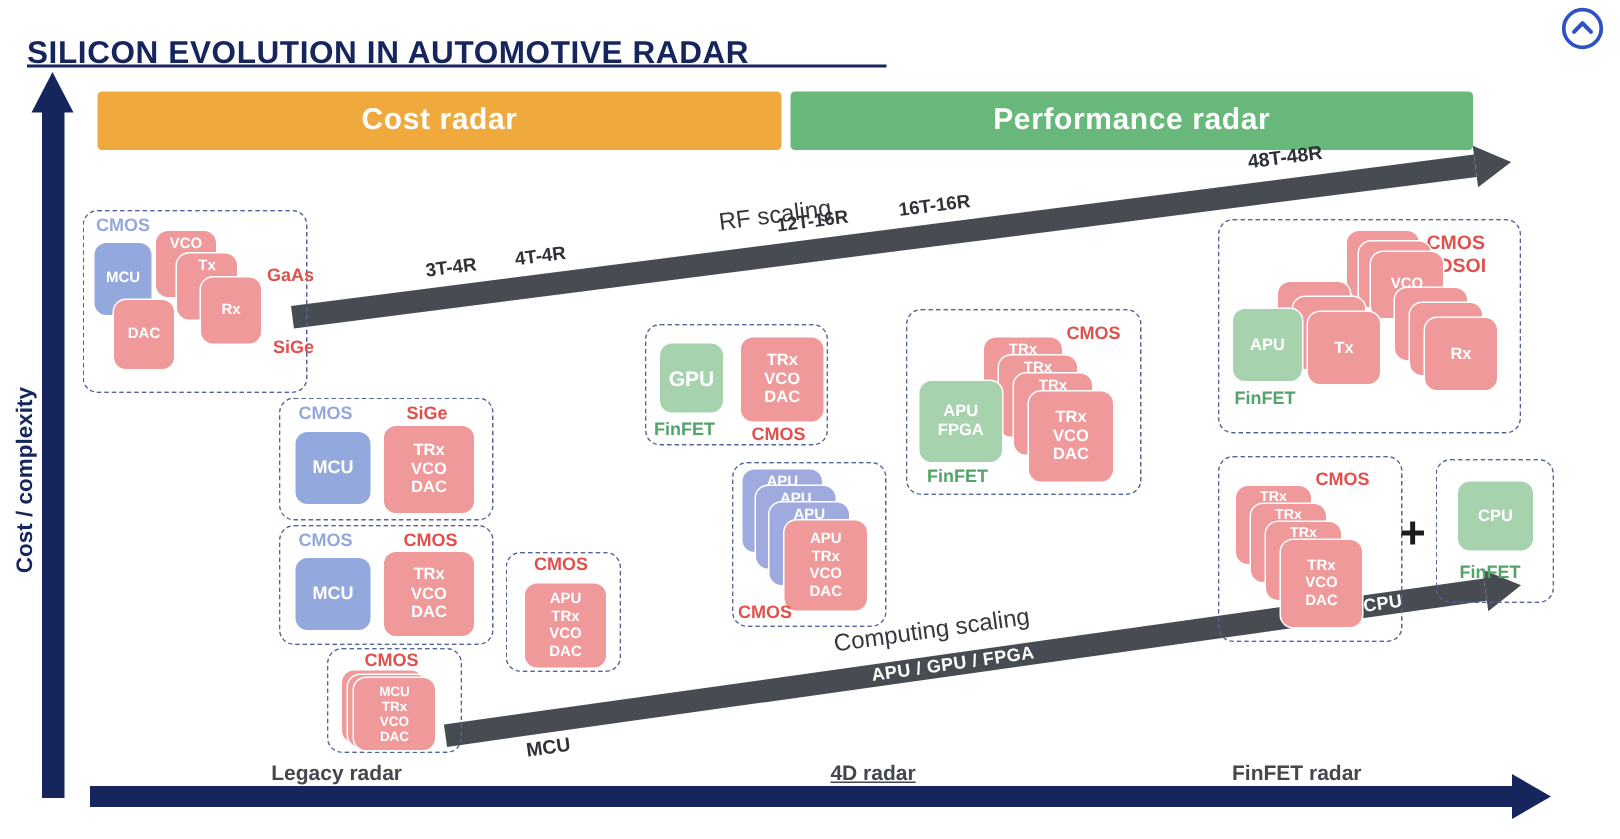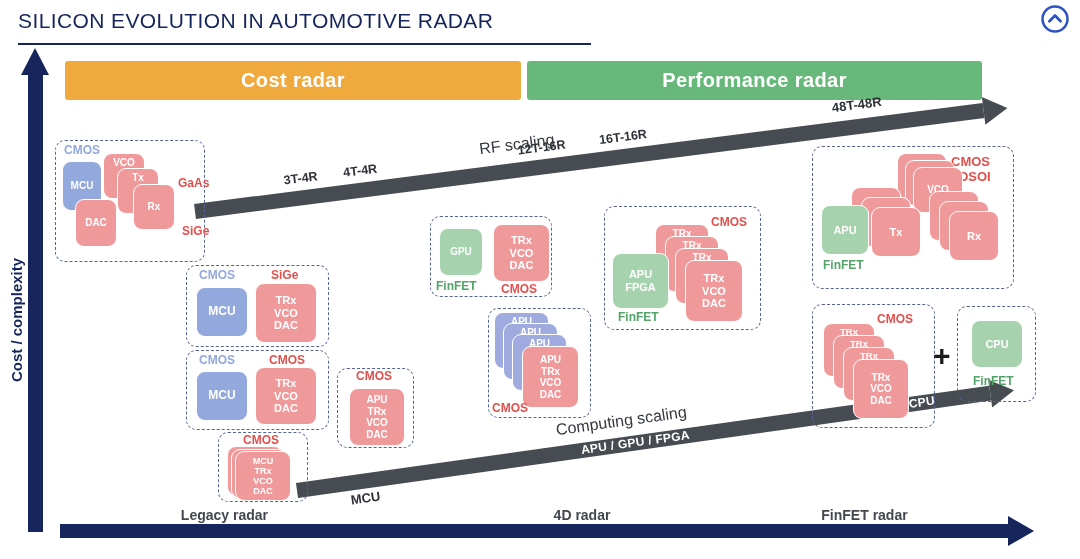--- a/index.html
+++ b/index.html
@@ -1,19 +1,19 @@
 <!DOCTYPE html>
 <html style="--navy: #16265c; --banner_orange: #f0a93c; --banner_green: #68b77b; --arrow_gray: #474c52; --chip_pink: #ef999b; --chip_blue: #93a8dc; --chip_green: #a6d3ae; --chip_lavender: #9fabdf; --label_red: #e0514e; --label_blue: #93a8dc; --label_green: #54a469;"><head>
 <meta charset="utf-8">
 <style>
   * { margin:0; padding:0; box-sizing:border-box; }
   html,body { background:#fff; font-family:"Liberation Sans", sans-serif; }
   .canvas { position:relative; width:1080px; height:559px; background:#fff; overflow:hidden; }
 
-  .title { position:absolute; left:18px; top:9px; font-size:21px; font-weight:400; color:var(--navy,#16265c); letter-spacing:0.4px; }
+  .title { position:absolute; left:18px; top:24px; font-size:21px; font-weight:700; color:var(--navy,#16265c); letter-spacing:0.4px; }
   .title-rule { position:absolute; left:18px; top:43px; width:573px; height:2px; background:var(--navy,#16265c); }
   .collapse-btn { position:absolute; left:1040px; top:4px; width:30px; height:30px; cursor:pointer; }
 
   .banner { position:absolute; top:61px; height:39px; border-radius:3px; color:#fff; font-size:20px; font-weight:600;
             display:flex; align-items:center; justify-content:center; letter-spacing:0.4px; }
   .banner.orange { left:65px; width:456px; background:var(--banner_orange,#f0a93c); }
   .banner.greenb { left:527px; width:455px; background:var(--banner_green,#68b77b); }
 
   .y-bar { position:absolute; left:28px; top:74px; width:15px; height:458px; background:var(--navy,#16265c); }
   .y-head { position:absolute; left:21px; top:48px; width:0; height:0; border-left:14px solid transparent; border-right:14px solid transparent; border-bottom:27px solid var(--navy,#16265c); }
@@ -87,21 +87,21 @@
 
   <div class="diag comp">
     <span class="head"></span>
     <span class="arrow-title" style="left:265px; top:-25px;">Computing scaling</span>
     <span class="on-bar" style="left:287px;">APU / GPU / FPGA</span>
     <span class="below-bar" style="left:52px; top:17px;">MCU</span>
     <span class="on-bar" style="left:618px;">CPU</span>
   </div>
 
   <div class="stage" style="left:158px; top:507px; width:110px;text-align:right;">Legacy radar</div>
-  <div class="stage" style="left:527px; top:507px; width:110px;">4D radar</div>
+  <div class="stage" style="left:527px; top:507px; width:110px;text-decoration:underline;">4D radar</div>
   <div class="stage" style="left:802px; top:507px; width:125px;">FinFET radar</div>
 
   <div class="group" style="left:55px; top:140px; width:150px; height:122px;">
     <span class="tag t-blue" style="left:8px; top:3px;">CMOS</span>
     <div class="chip c-blue" style="left:6px; top:20px; width:40px; height:50px; font-size:10px;">MCU</div>
     <div class="chip c-pink top" style="left:47px; top:12px; width:42px; height:46px; font-size:10px;">VCO</div>
     <div class="chip c-pink top" style="left:61px; top:27px; width:42px; height:46px; font-size:10px;">Tx</div>
     <div class="chip c-pink" style="left:77px; top:43px; width:42px; height:46px; font-size:10px;">Rx</div>
     <div class="chip c-pink" style="left:19px; top:58px; width:42px; height:48px; font-size:10px;">DAC</div>
     <span class="tag t-red" style="left:122px; top:36px;">GaAs</span>
@@ -138,21 +138,21 @@
 
   <div class="group" style="left:337px; top:368px; width:77px; height:80px;">
     <span class="tag t-red" style="left:18px; top:1px;">CMOS</span>
     <div class="chip c-pink" style="left:11px; top:19px; width:56px; height:58px; font-size:10px;">APU
 TRx
 VCO
 DAC</div>
   </div>
 
   <div class="group" style="left:430px; top:216px; width:122px; height:81px;">
-    <div class="chip c-green" style="left:8px; top:11px; width:44px; height:48px; font-size:10px;">GPU</div>
+    <div class="chip c-green" style="left:8px; top:11px; width:44px; height:48px; font-size:14px;">GPU</div>
     <span class="tag t-green" style="left:5px; top:63px;">FinFET</span>
     <div class="chip c-pink" style="left:62px; top:7px; width:57px; height:58px; font-size:11px;">TRx
 VCO
 DAC</div>
     <span class="tag t-red" style="left:70px; top:66px;">CMOS</span>
   </div>
 
   <div class="group" style="left:488px; top:308px; width:103px; height:110px;">
     <div class="chip c-lav top" style="left:5px; top:3px; width:55px; height:57px; font-size:10px;">APU</div>
     <div class="chip c-lav top" style="left:14px; top:14px; width:55px; height:57px; font-size:10px;">APU</div>

